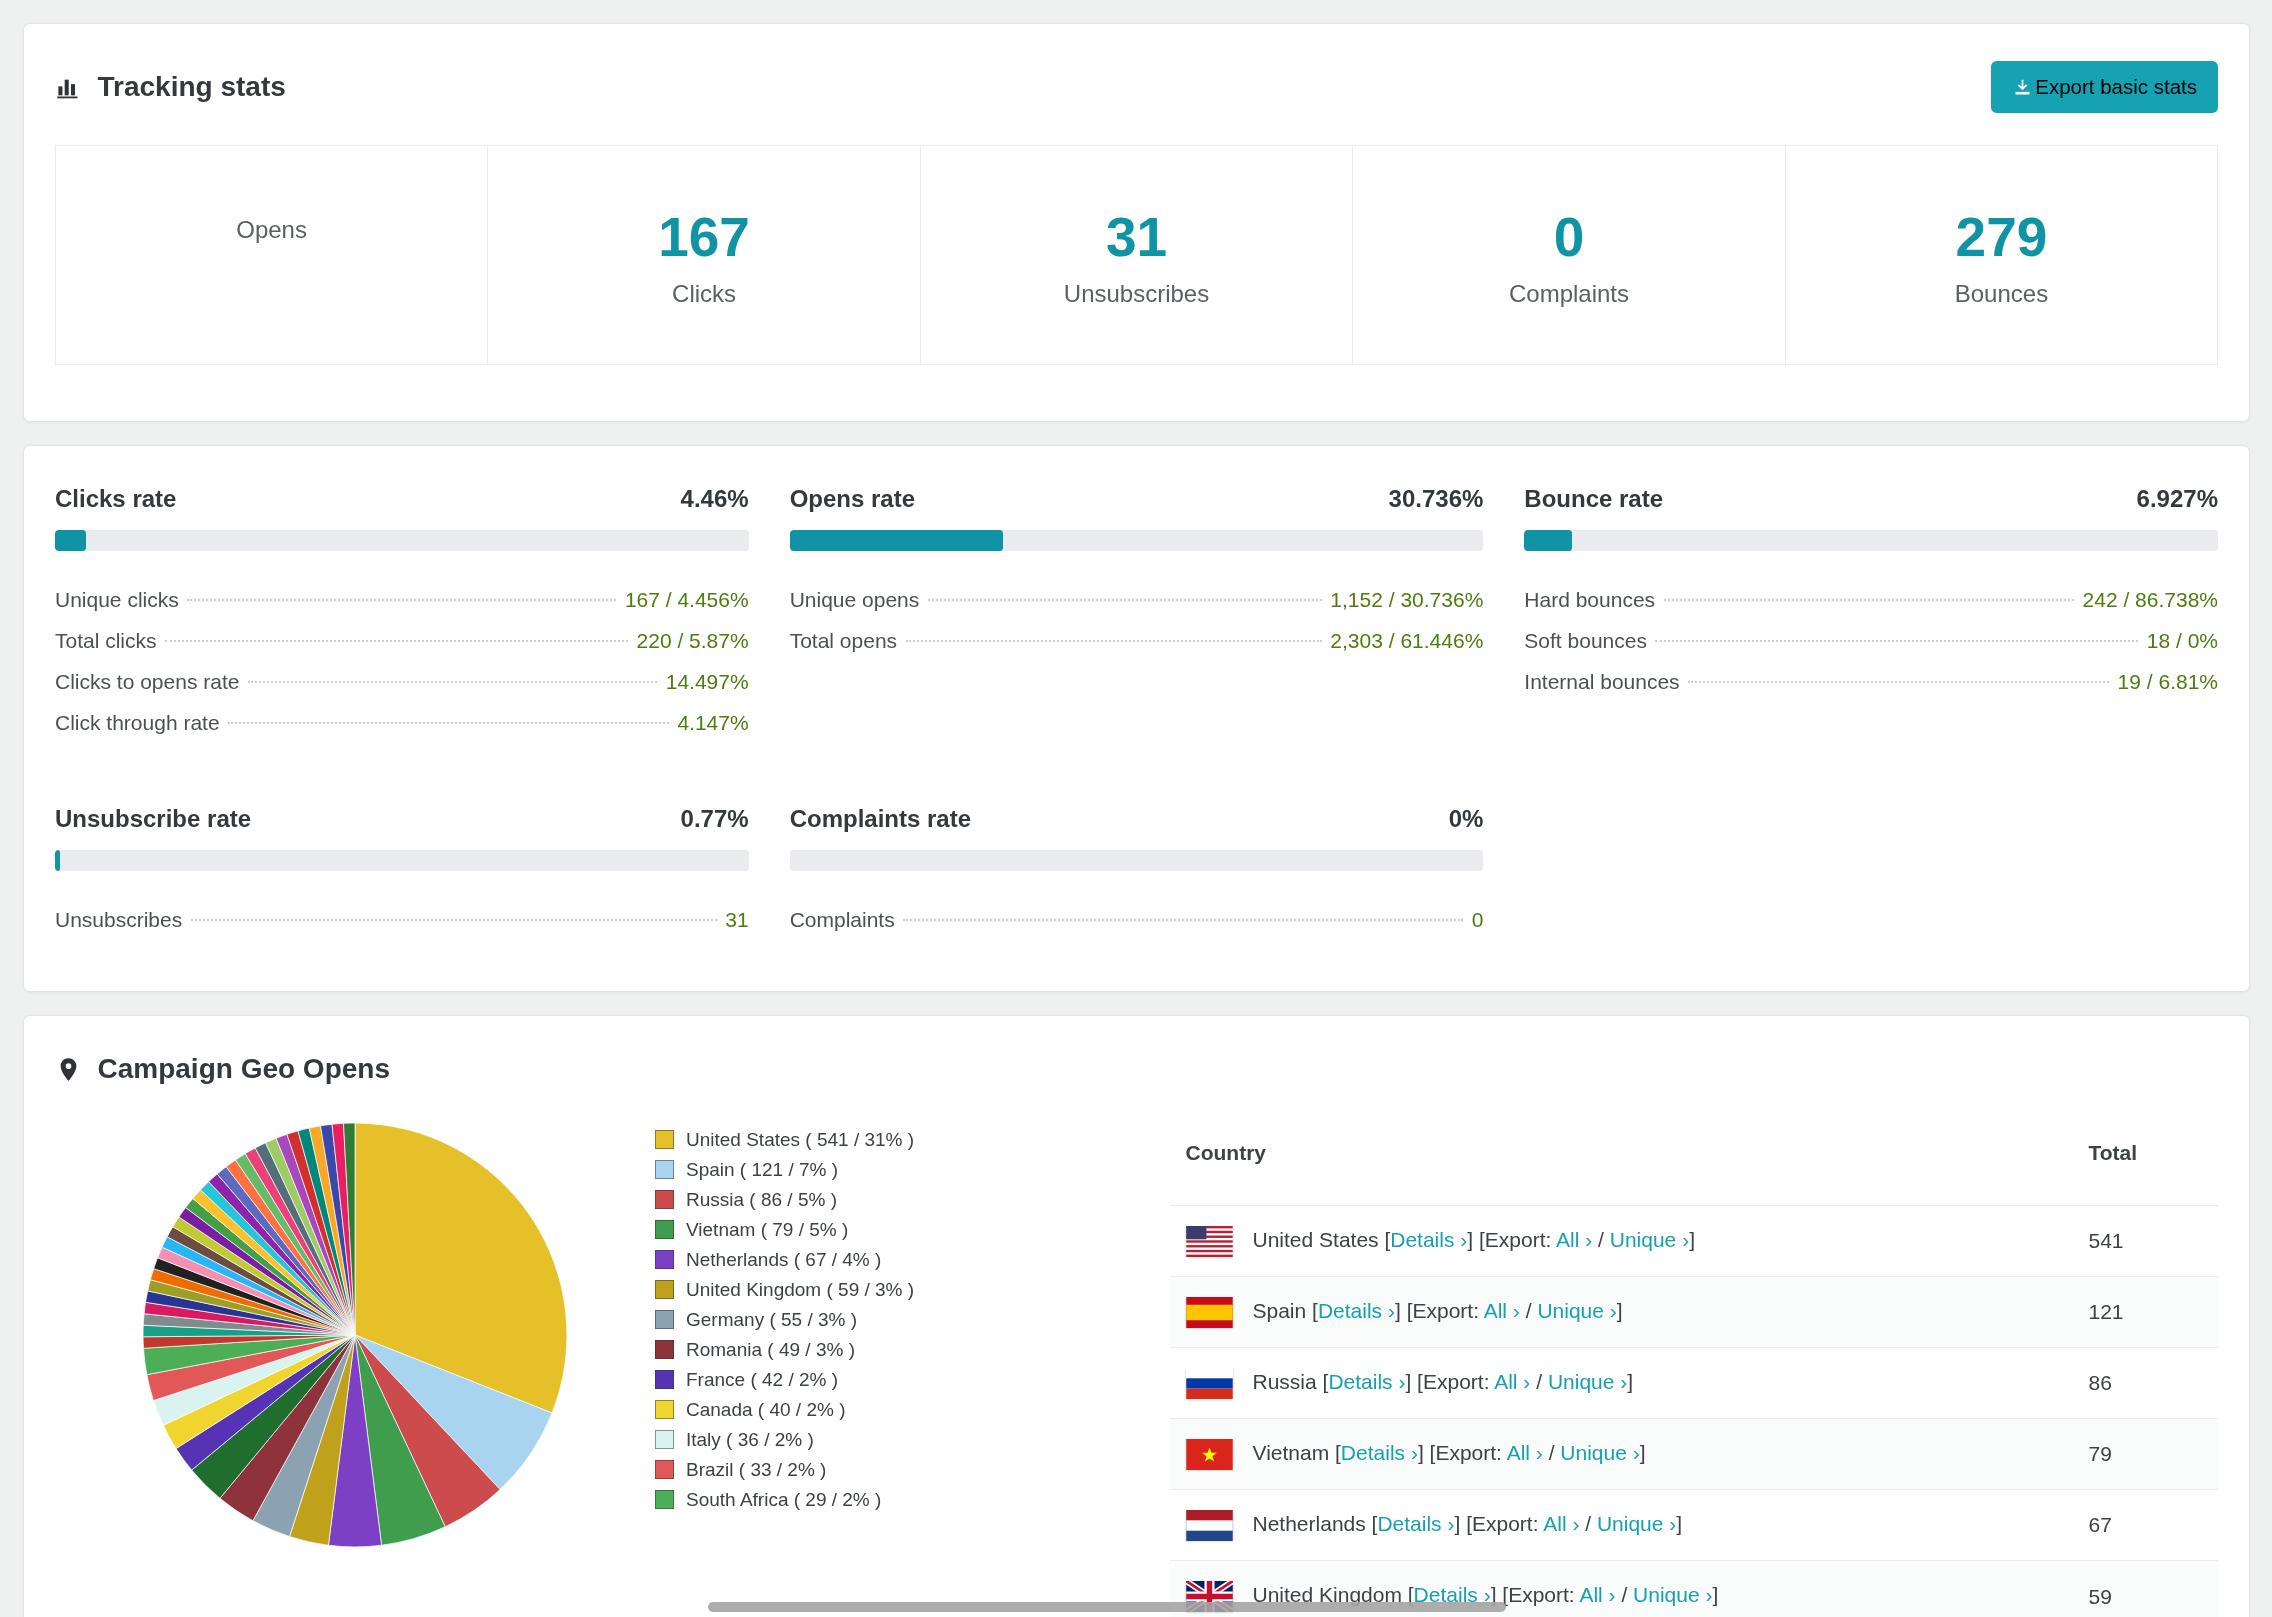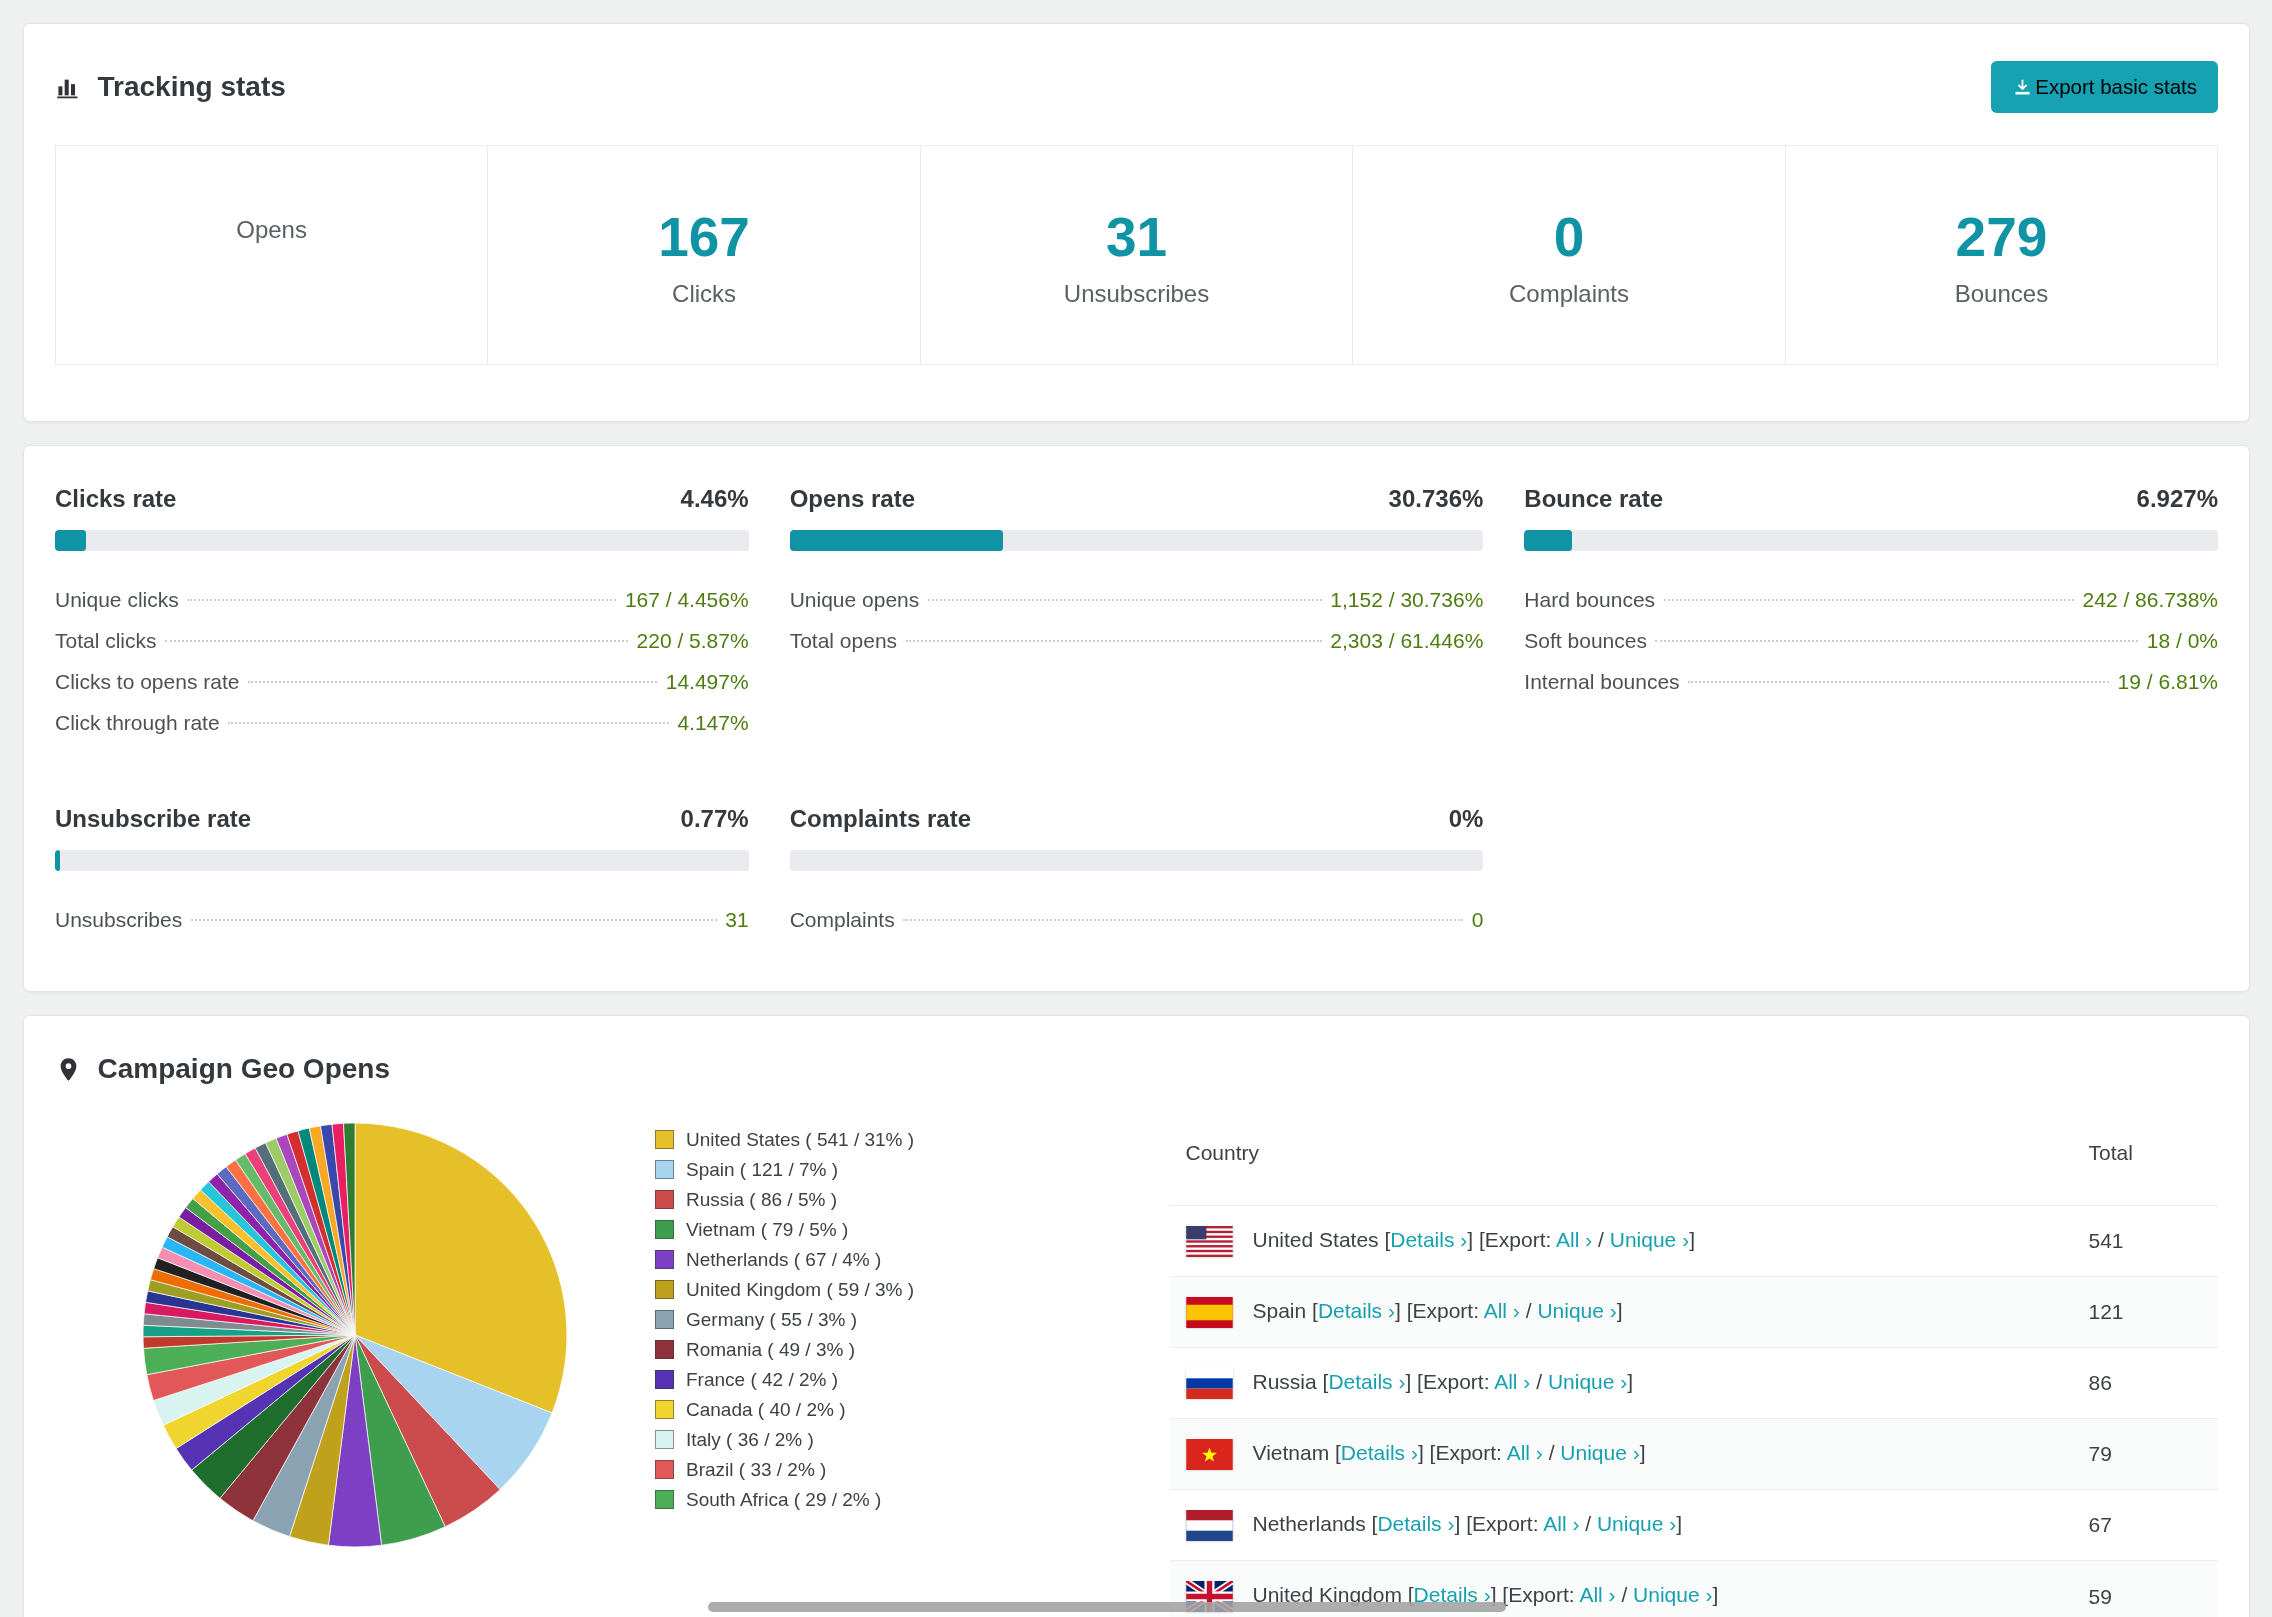--- a/index.html
+++ b/index.html
@@ -38,21 +38,21 @@
   .geo-head{display:flex;align-items:center;gap:15.5px;padding:37px 31px 14px;
             font-size:28px;font-weight:600;color:#34393d}
   .geo-body{display:flex;align-items:flex-start;padding:0 31px}
   .pie-wrap{width:600px;display:flex;justify-content:center;padding-top:17px;flex:none}
   #pie{width:438px;height:438px}
   .legend{list-style:none;margin:25.4px 0 0;padding:0;width:515px;flex:none}
   .legend li{display:flex;align-items:center;gap:12px;height:30px;font-size:19px;color:#3d4246}
   .swatch{width:19px;height:19px;flex:none;border:1.4px solid rgba(50,50,50,.5)}
   .geo-table-wrap{flex:1 1 auto}
   .geo-table{width:100%;border-collapse:collapse;font-size:21px;color:#3d4246}
-  .geo-table th{text-align:left;font-weight:400;padding:42px 0 40px 15.5px;font-size:21px}
+  .geo-table th{text-align:left;font-weight:700;padding:42px 0 40px 15.5px;font-size:21px}
   .geo-table th.total-h{width:145px}
   .geo-table td{height:71px;padding:0 0 0 15.5px;border-top:0.7px solid #ebeded}
   .geo-table tbody tr:nth-child(even){background:#fafbfb}
   .flag-svg{width:47px;height:31px;margin-right:20px;vertical-align:middle;
             box-shadow:0 1.4px 2.1px rgba(0,0,0,.25)}
   .lnk{color:var(--link,#17a0b0);cursor:pointer;text-decoration:none}
   .plain{color:#3d4246}
   .hscrollbar{position:absolute;left:708px;top:1602px;width:798px;height:10px;
               border-radius:5px;background:#a4a4a4;opacity:.9}
 </style>

